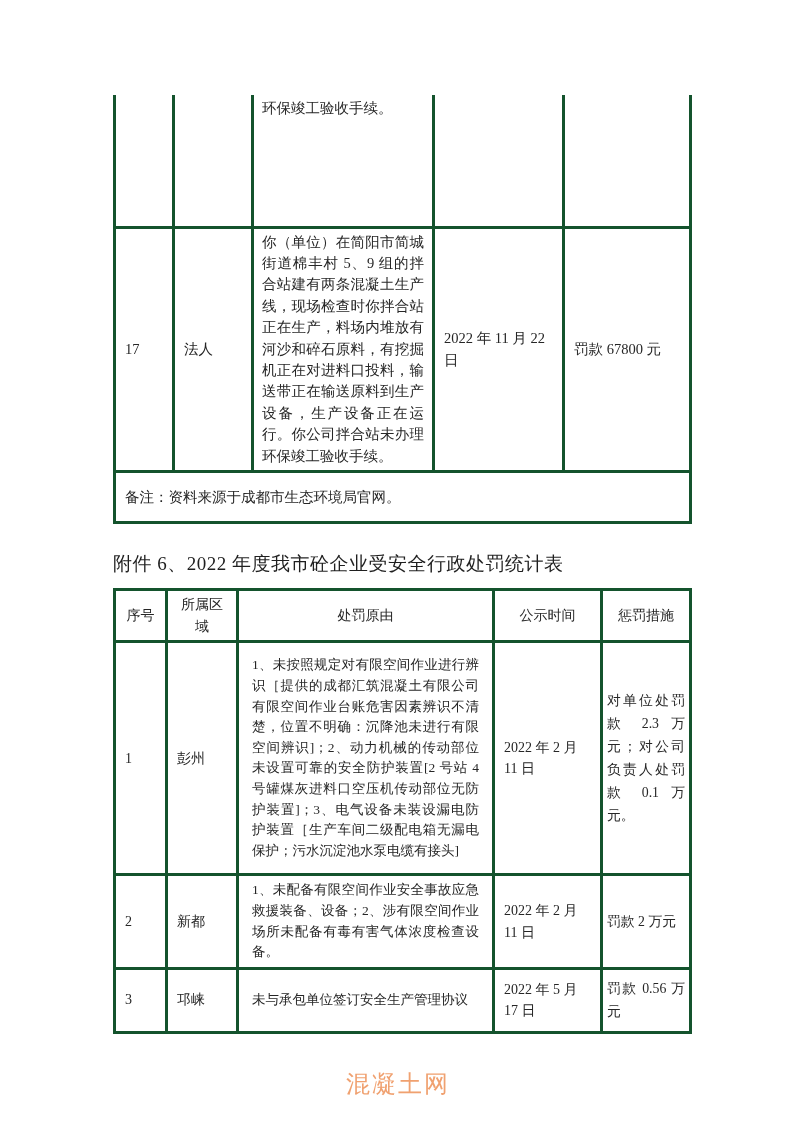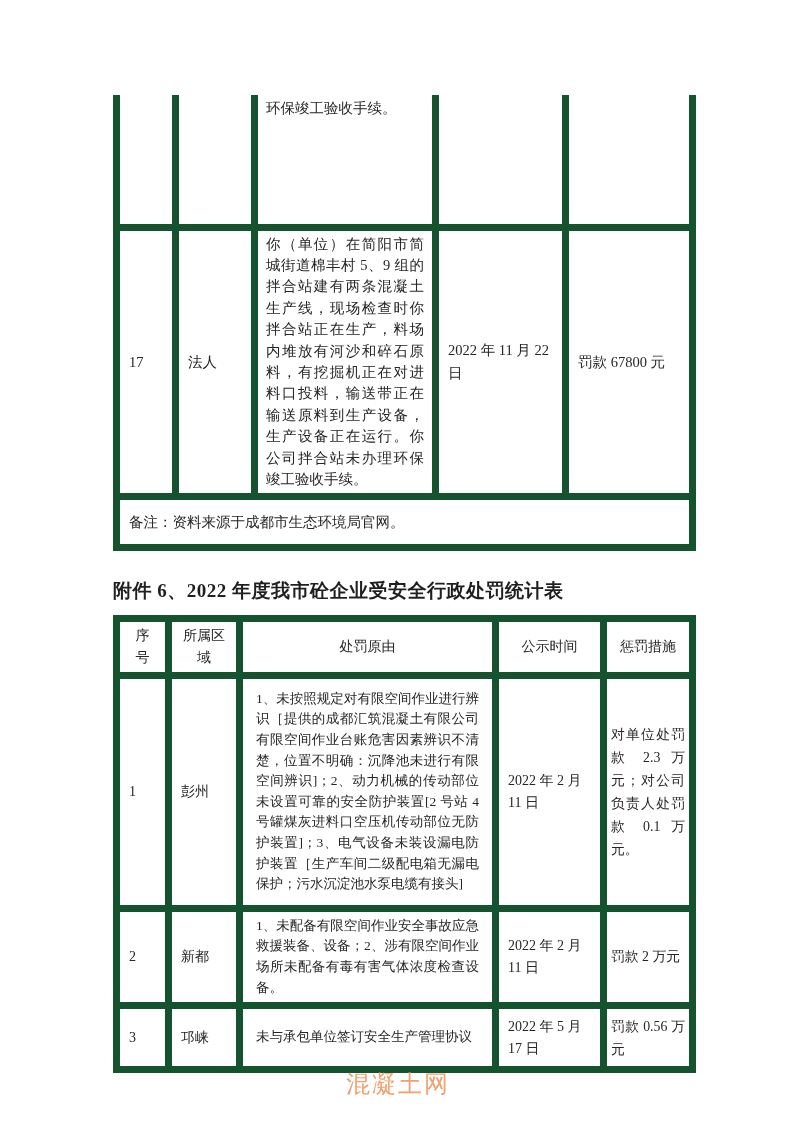--- a/index.html
+++ b/index.html
@@ -9,21 +9,21 @@
     font-family: "Liberation Serif", "DejaVu Serif", serif;
     color: #262626;
     position: relative;
     overflow: hidden;
   }
   .page { position: absolute; top: 0; left: 0; width: 796px; height: 1131px; }
   .content { position: absolute; left: 113px; top: 95px; width: 576px; }
 
   table { border-collapse: collapse; table-layout: fixed; width: 576px; }
   td {
-    border: 7px solid #14532d;
+    border: 3px solid #14532d;
     vertical-align: middle;
     padding: 3px 9px;
     font-size: 14.5px;
     line-height: 1.55;
     overflow: hidden;
   }
   
   .t1 tr.row-carryover td { border-top: none; vertical-align: top; }
   .t1 .row-carryover { height: 132px; }
   .t1 .row-17 { height: 213px; }
@@ -31,21 +31,21 @@
   .t1 td.reason {
     text-align: justify;
     line-height: 21.4px;
     padding: 3px 8px;
     vertical-align: top;
   }
 
   .heading {
     margin: 27px 0 11px 0;
     font-size: 19px;
-    font-weight: bold;
+    font-weight: normal;
     letter-spacing: 0.5px;
     color: #1f1f1f;
   }
 
   
   .t2 td { font-size: 14px; }
   .t2 .row-head { height: 38px; text-align: center; }
   .t2 .row-1 { height: 233px; }
   .t2 .row-2 { height: 86px; }
   .t2 .row-3 { height: 64px; }

